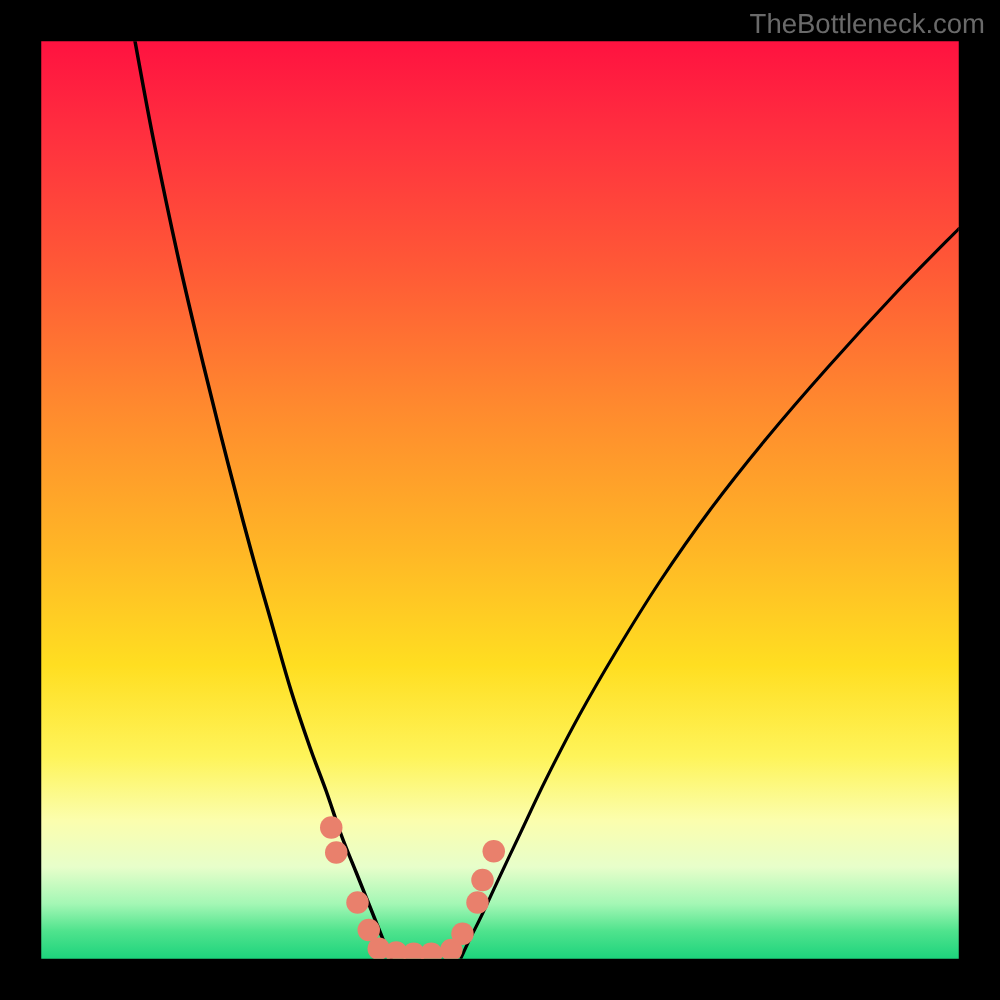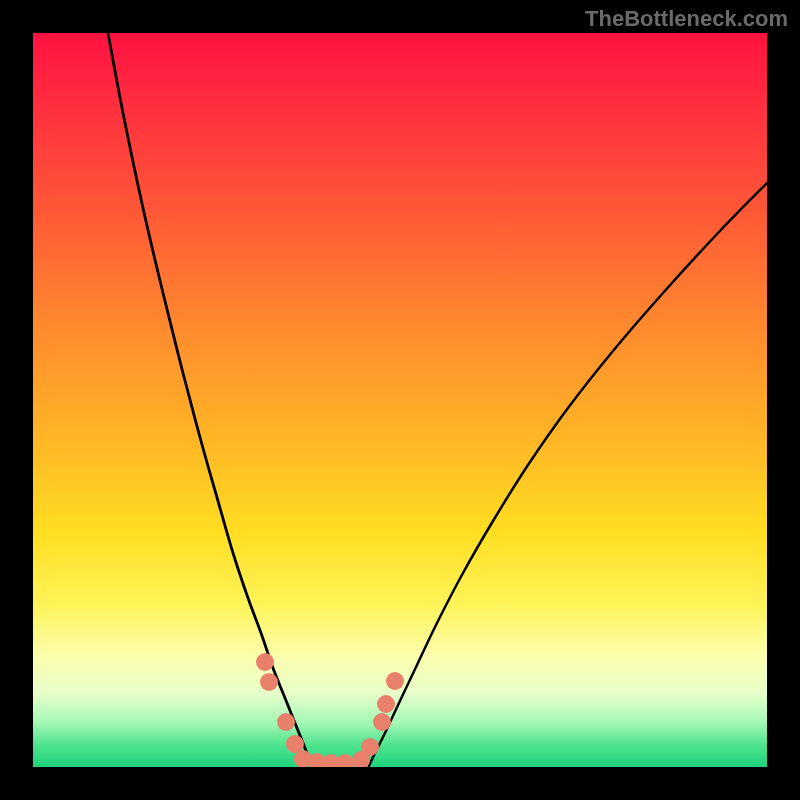--- a/index.html
+++ b/index.html
@@ -49,21 +49,21 @@
     width: 734px;
     height: 734px;
     display: block;
   }
   .watermark {
     position: absolute;
     top: 6px;
     right: 12px;
     color: #6a6a6a;
     font-size: 22px;
-    font-weight: 700;
+    font-weight: 400;
   }
 </style>
 </head>
 <body>
 
 <div class="frame">
 
   <div class="plot-area">
     <svg viewBox="0 0 734 734" preserveAspectRatio="none">
       <g id="curve-layer">

